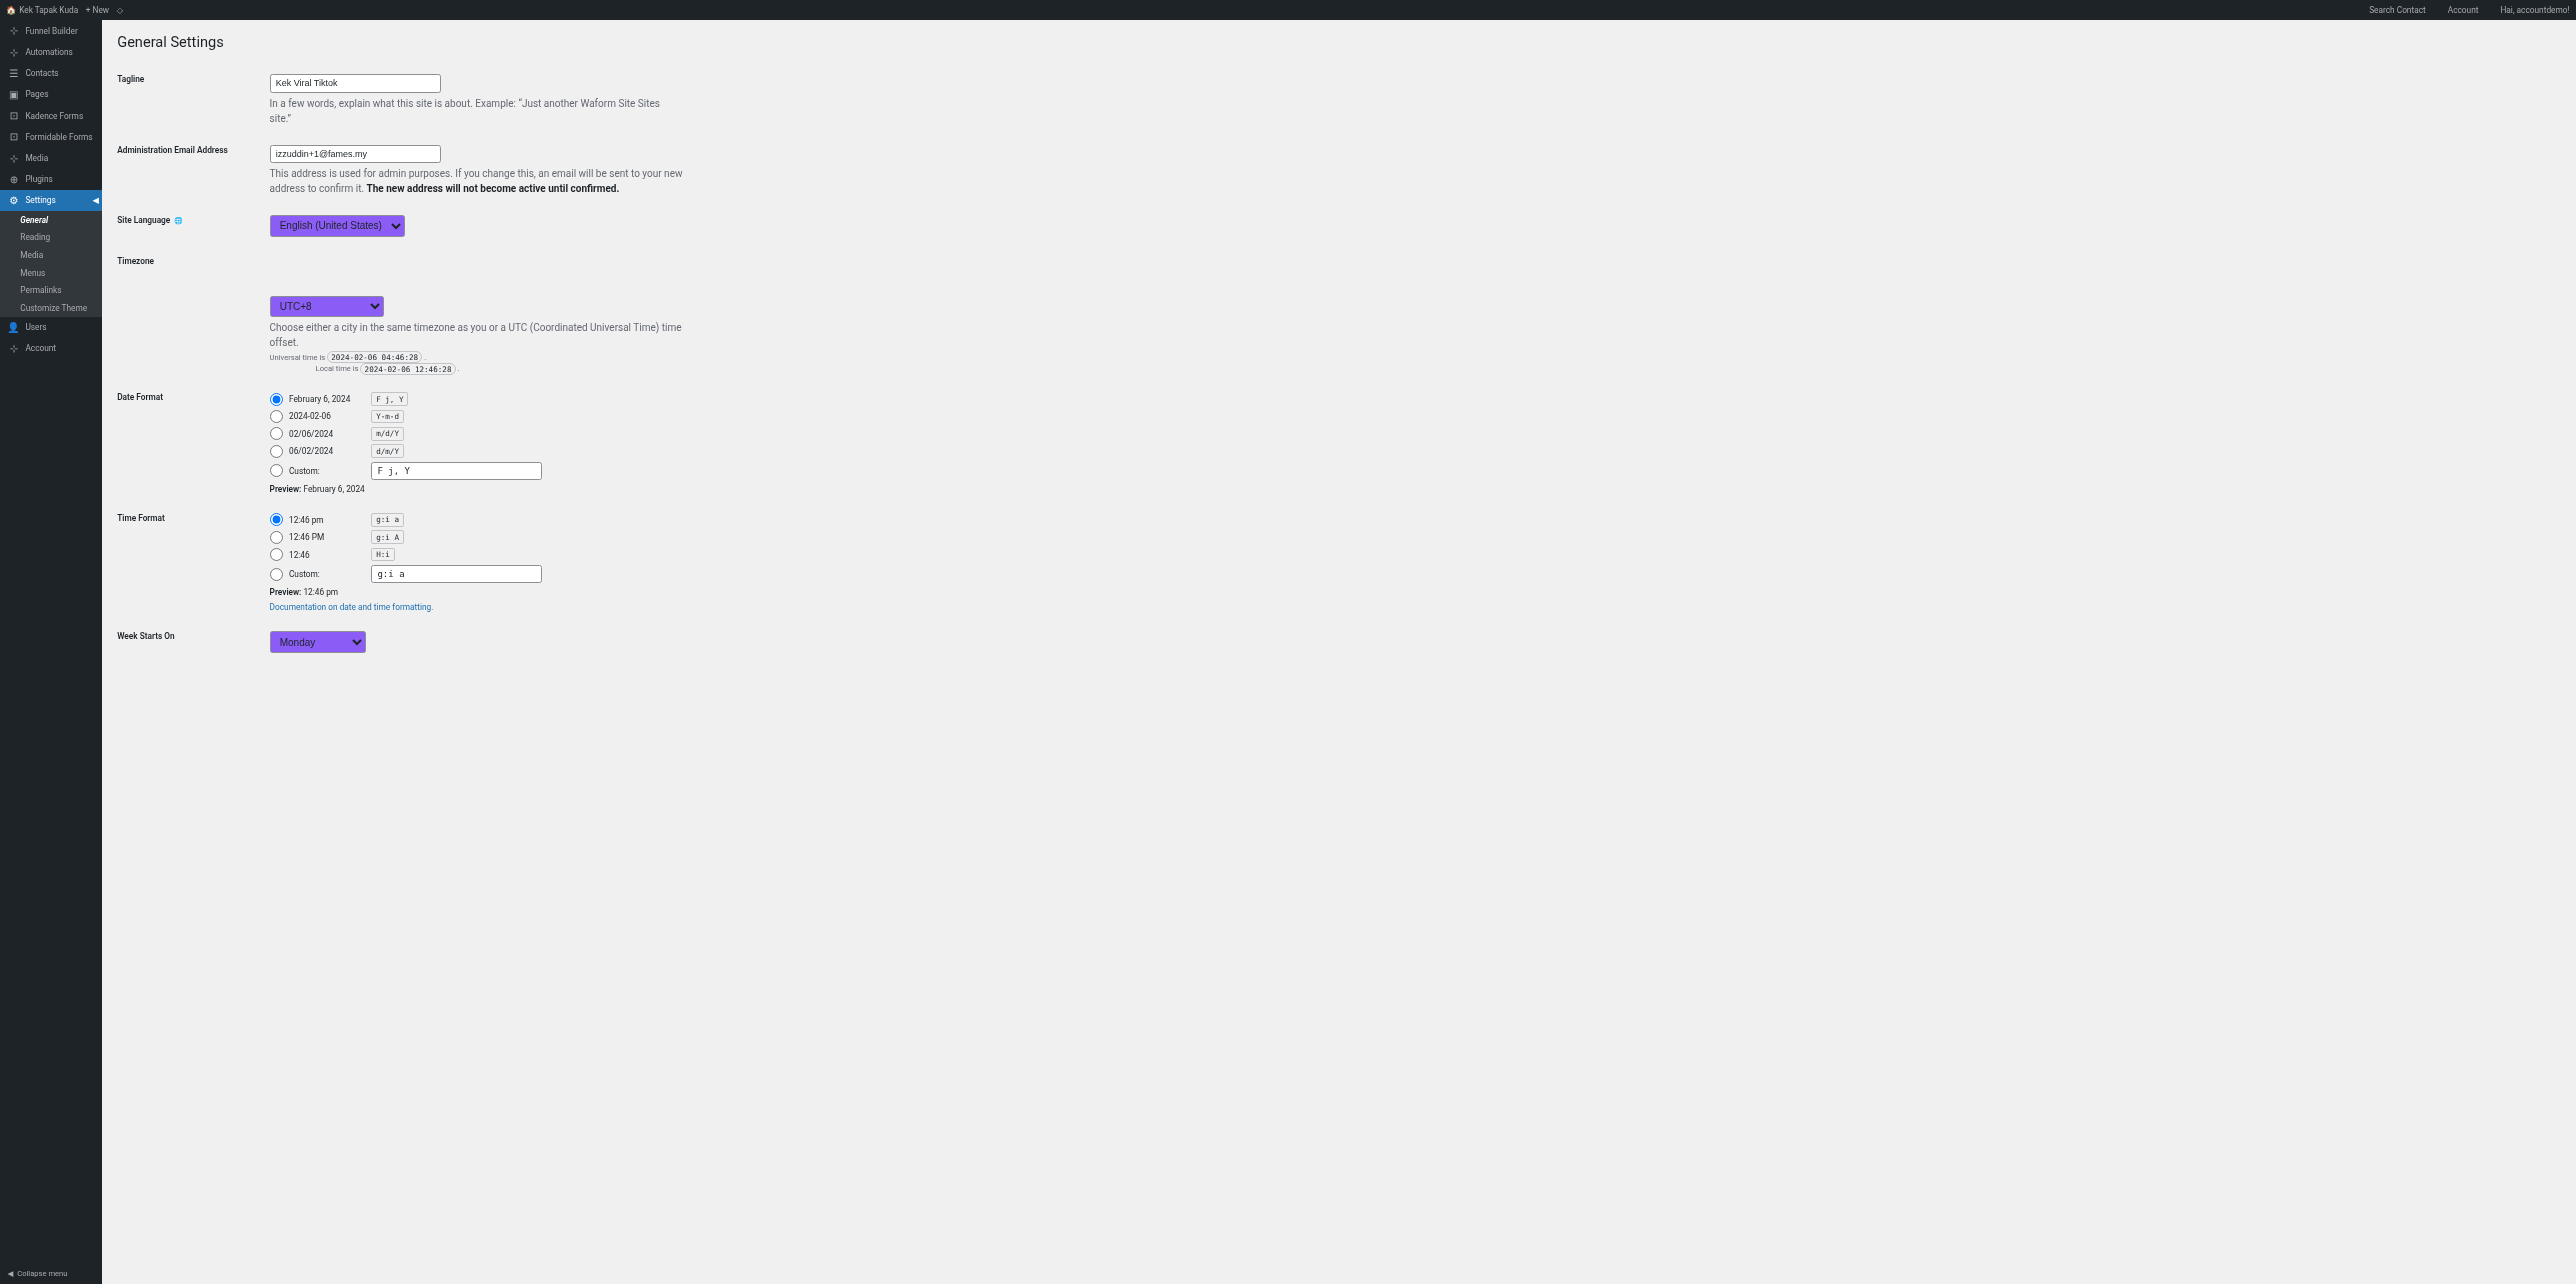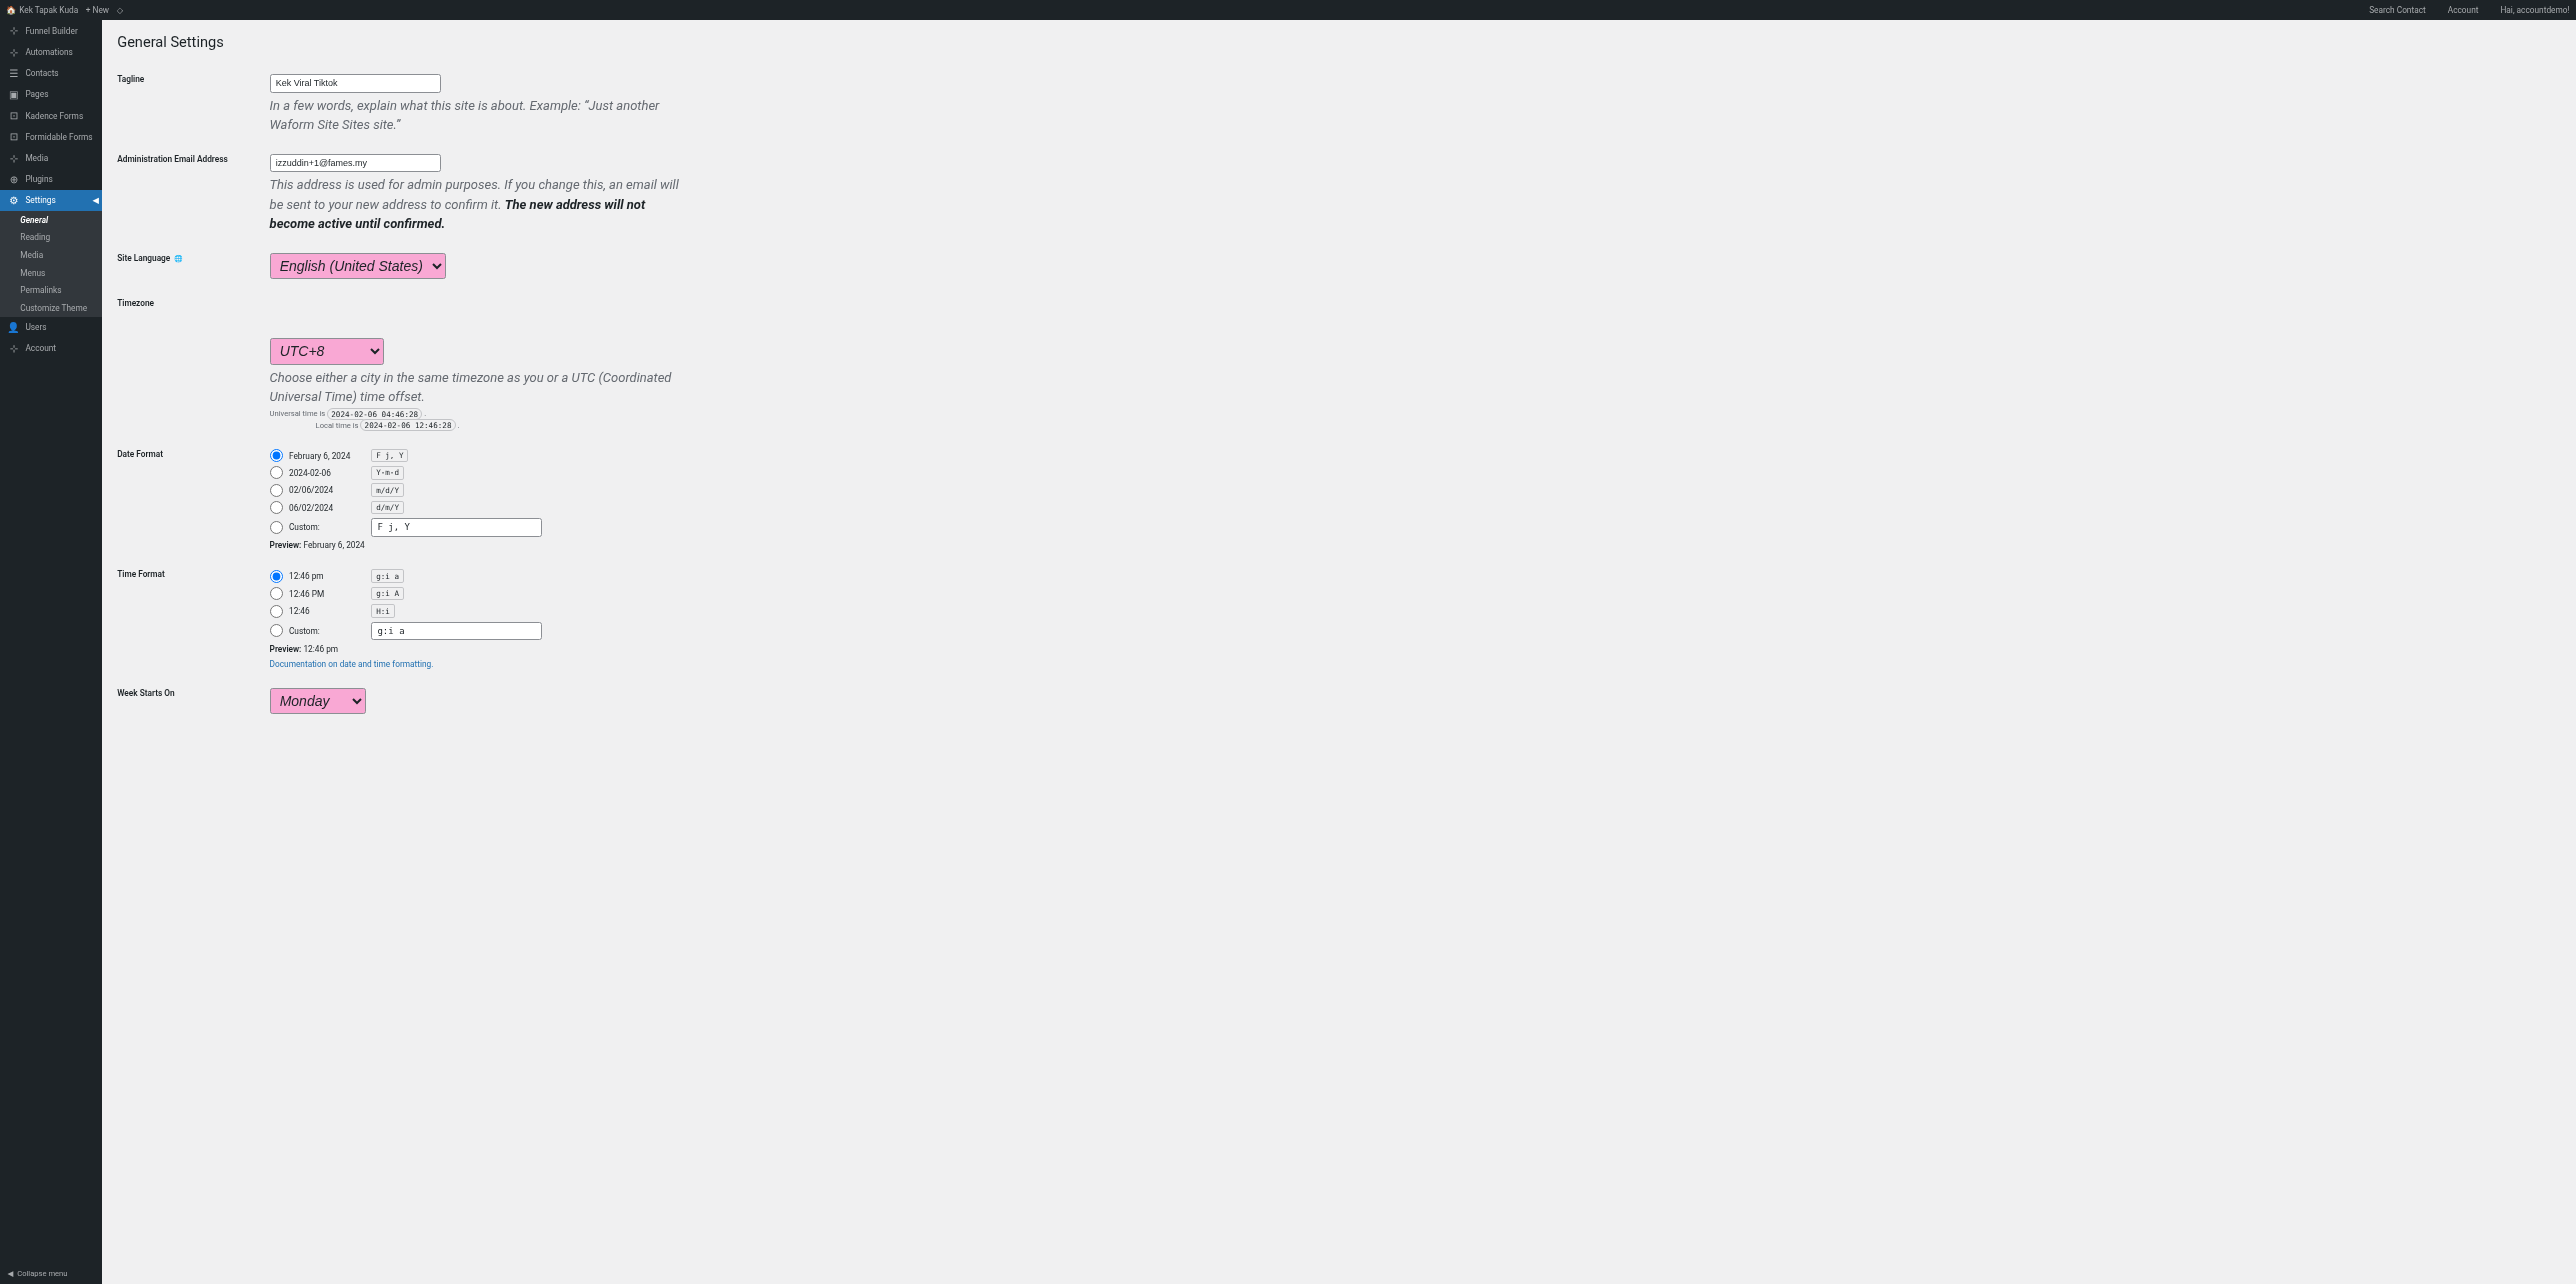--- a/index.html
+++ b/index.html
@@ -115,33 +115,31 @@
       font-size: 9px;
       width: 171px;
       background: #fff;
       color: #1d2327;
     }
 
     select {
       border: 0.6px solid #8c8f94;
       border-radius: 2.5px;
       padding: 3.2px 5.1px;
-      font-size: 14px;
-      background: #f9a8d4;
+      font-size: 10px;
+      background: #8b5cf6;
       color: #1d2327;
       cursor: pointer;
-      font-style: italic;
     }
 
     .description {
-      font-size: 13px;
+      font-size: 10px;
       color: #646970;
       margin-top: 3.2px;
       line-height: 1.5;
-      font-style: italic;
     }
 
     .description strong { color: #1d2327; }
 
     .timezone-select {
       display: flex;
       align-items: center;
       position: relative;
       margin-top: 40px;
     }

